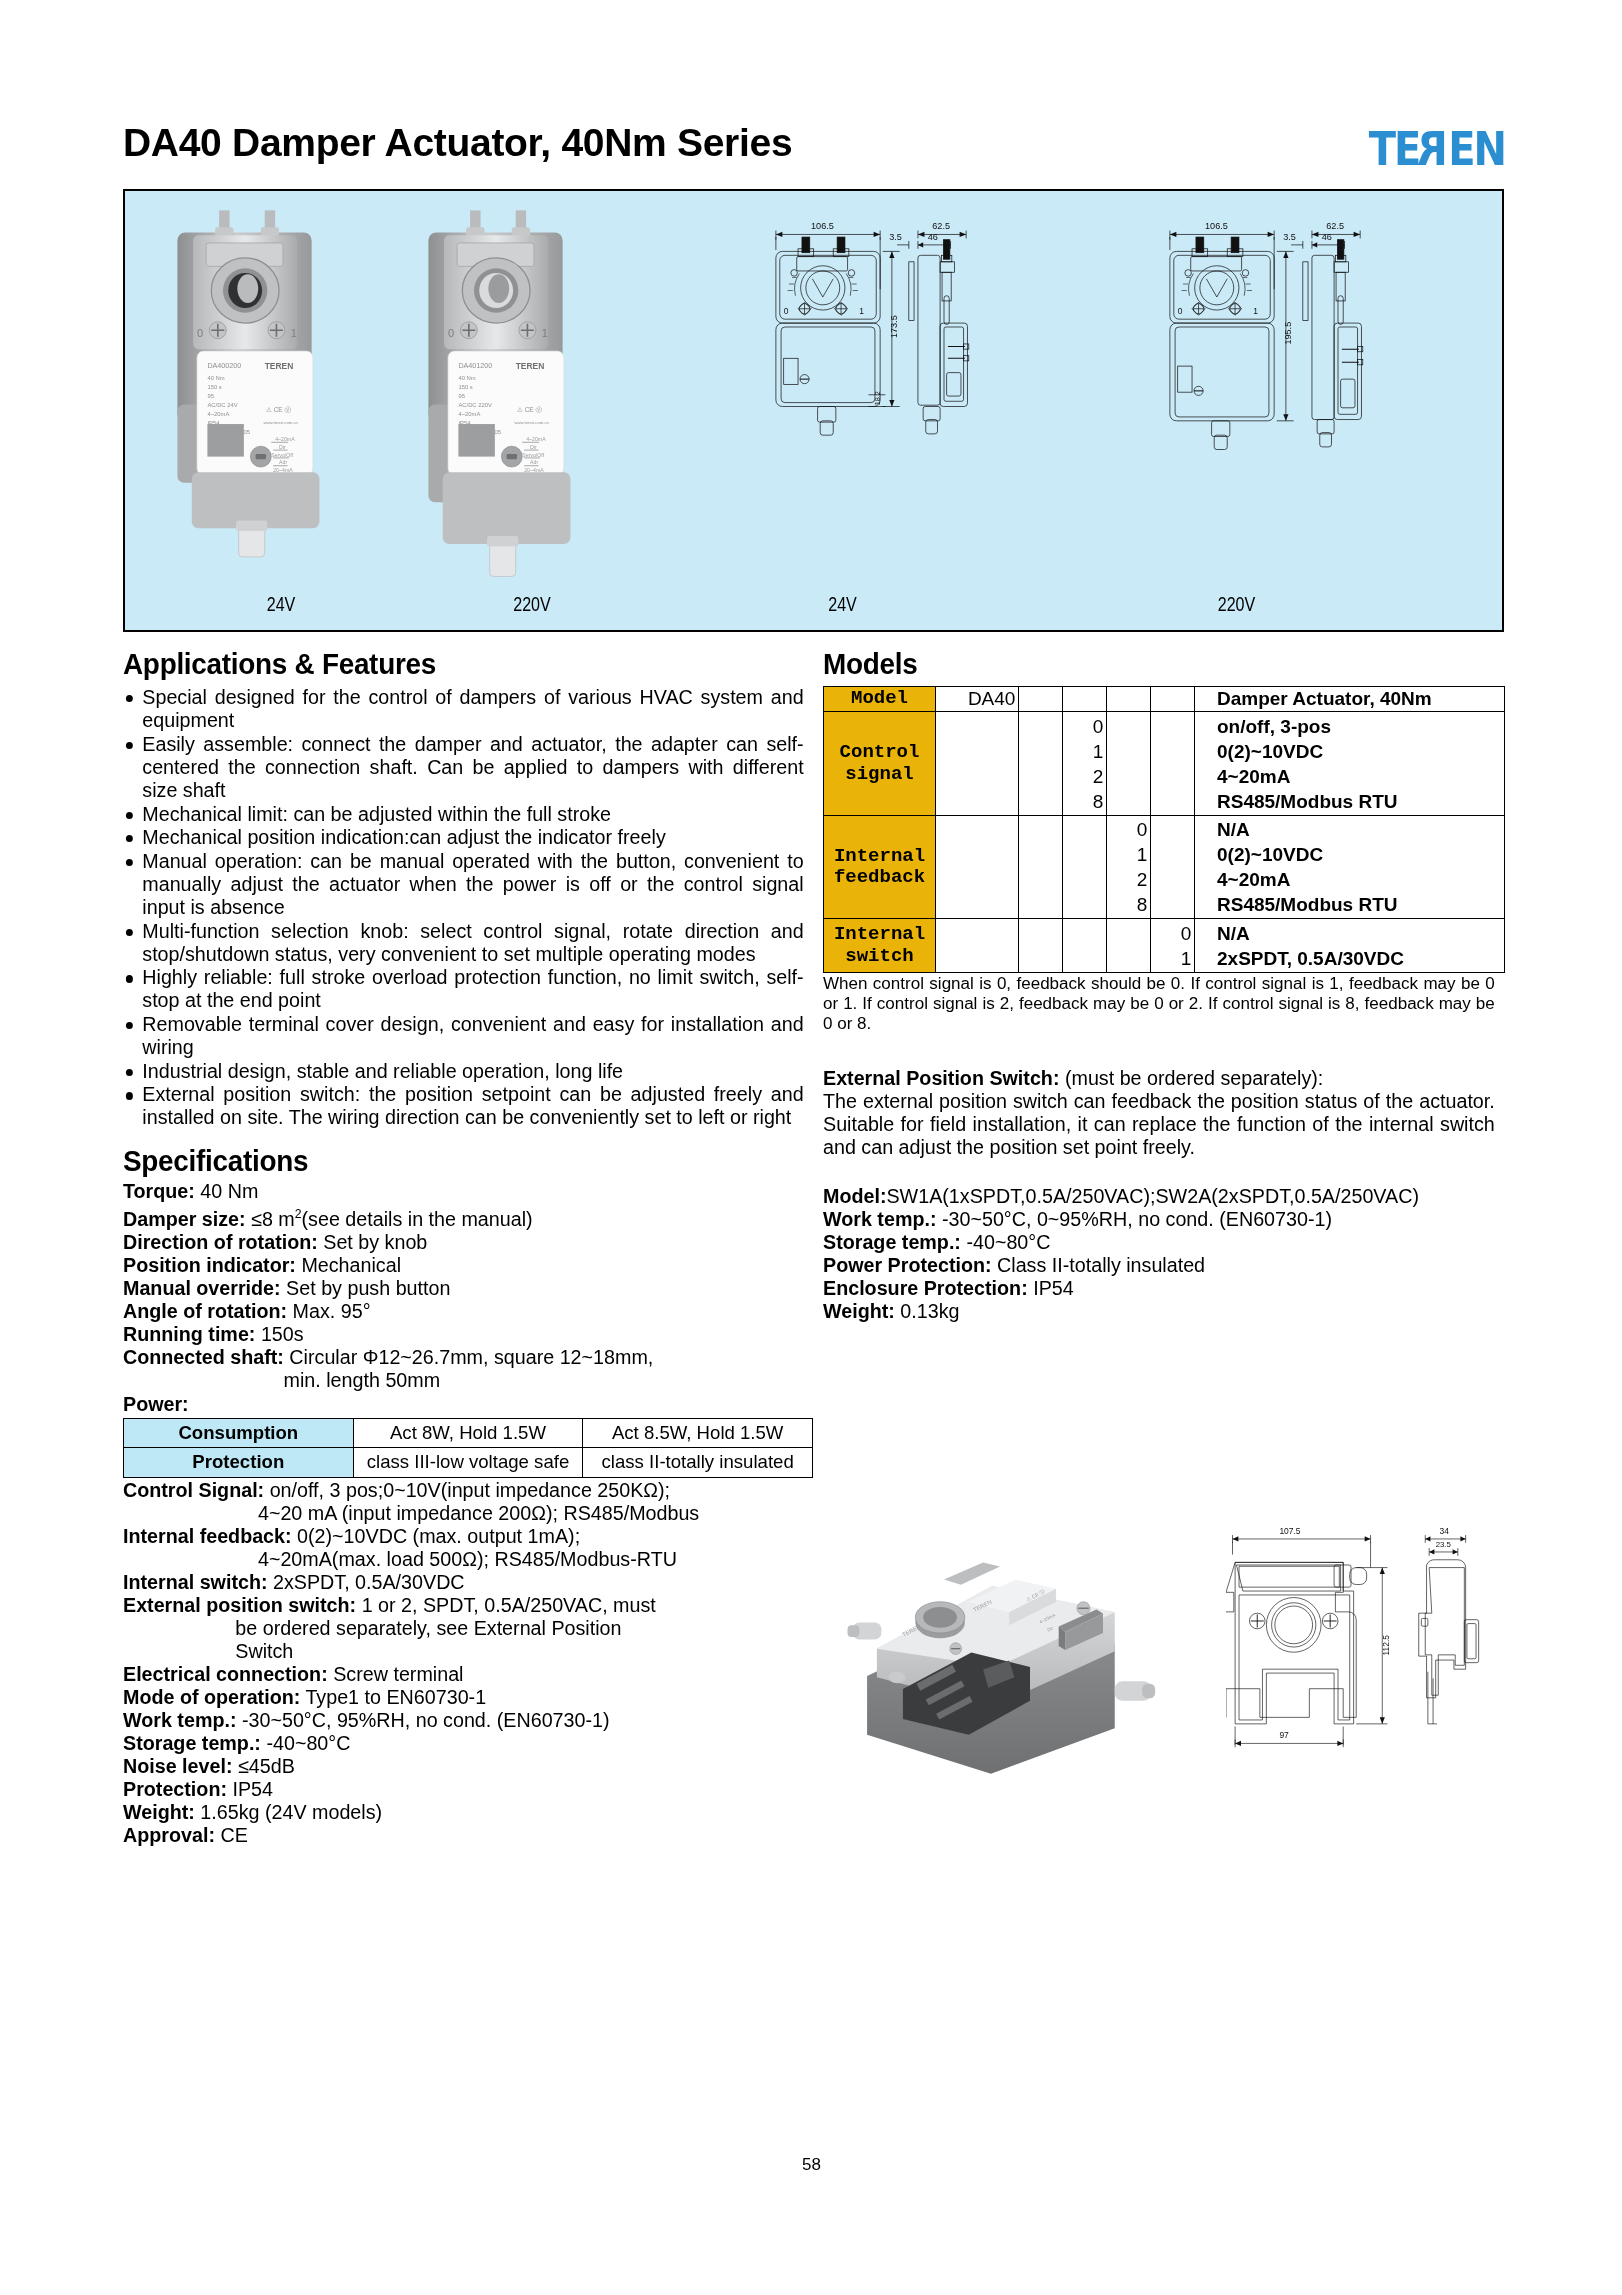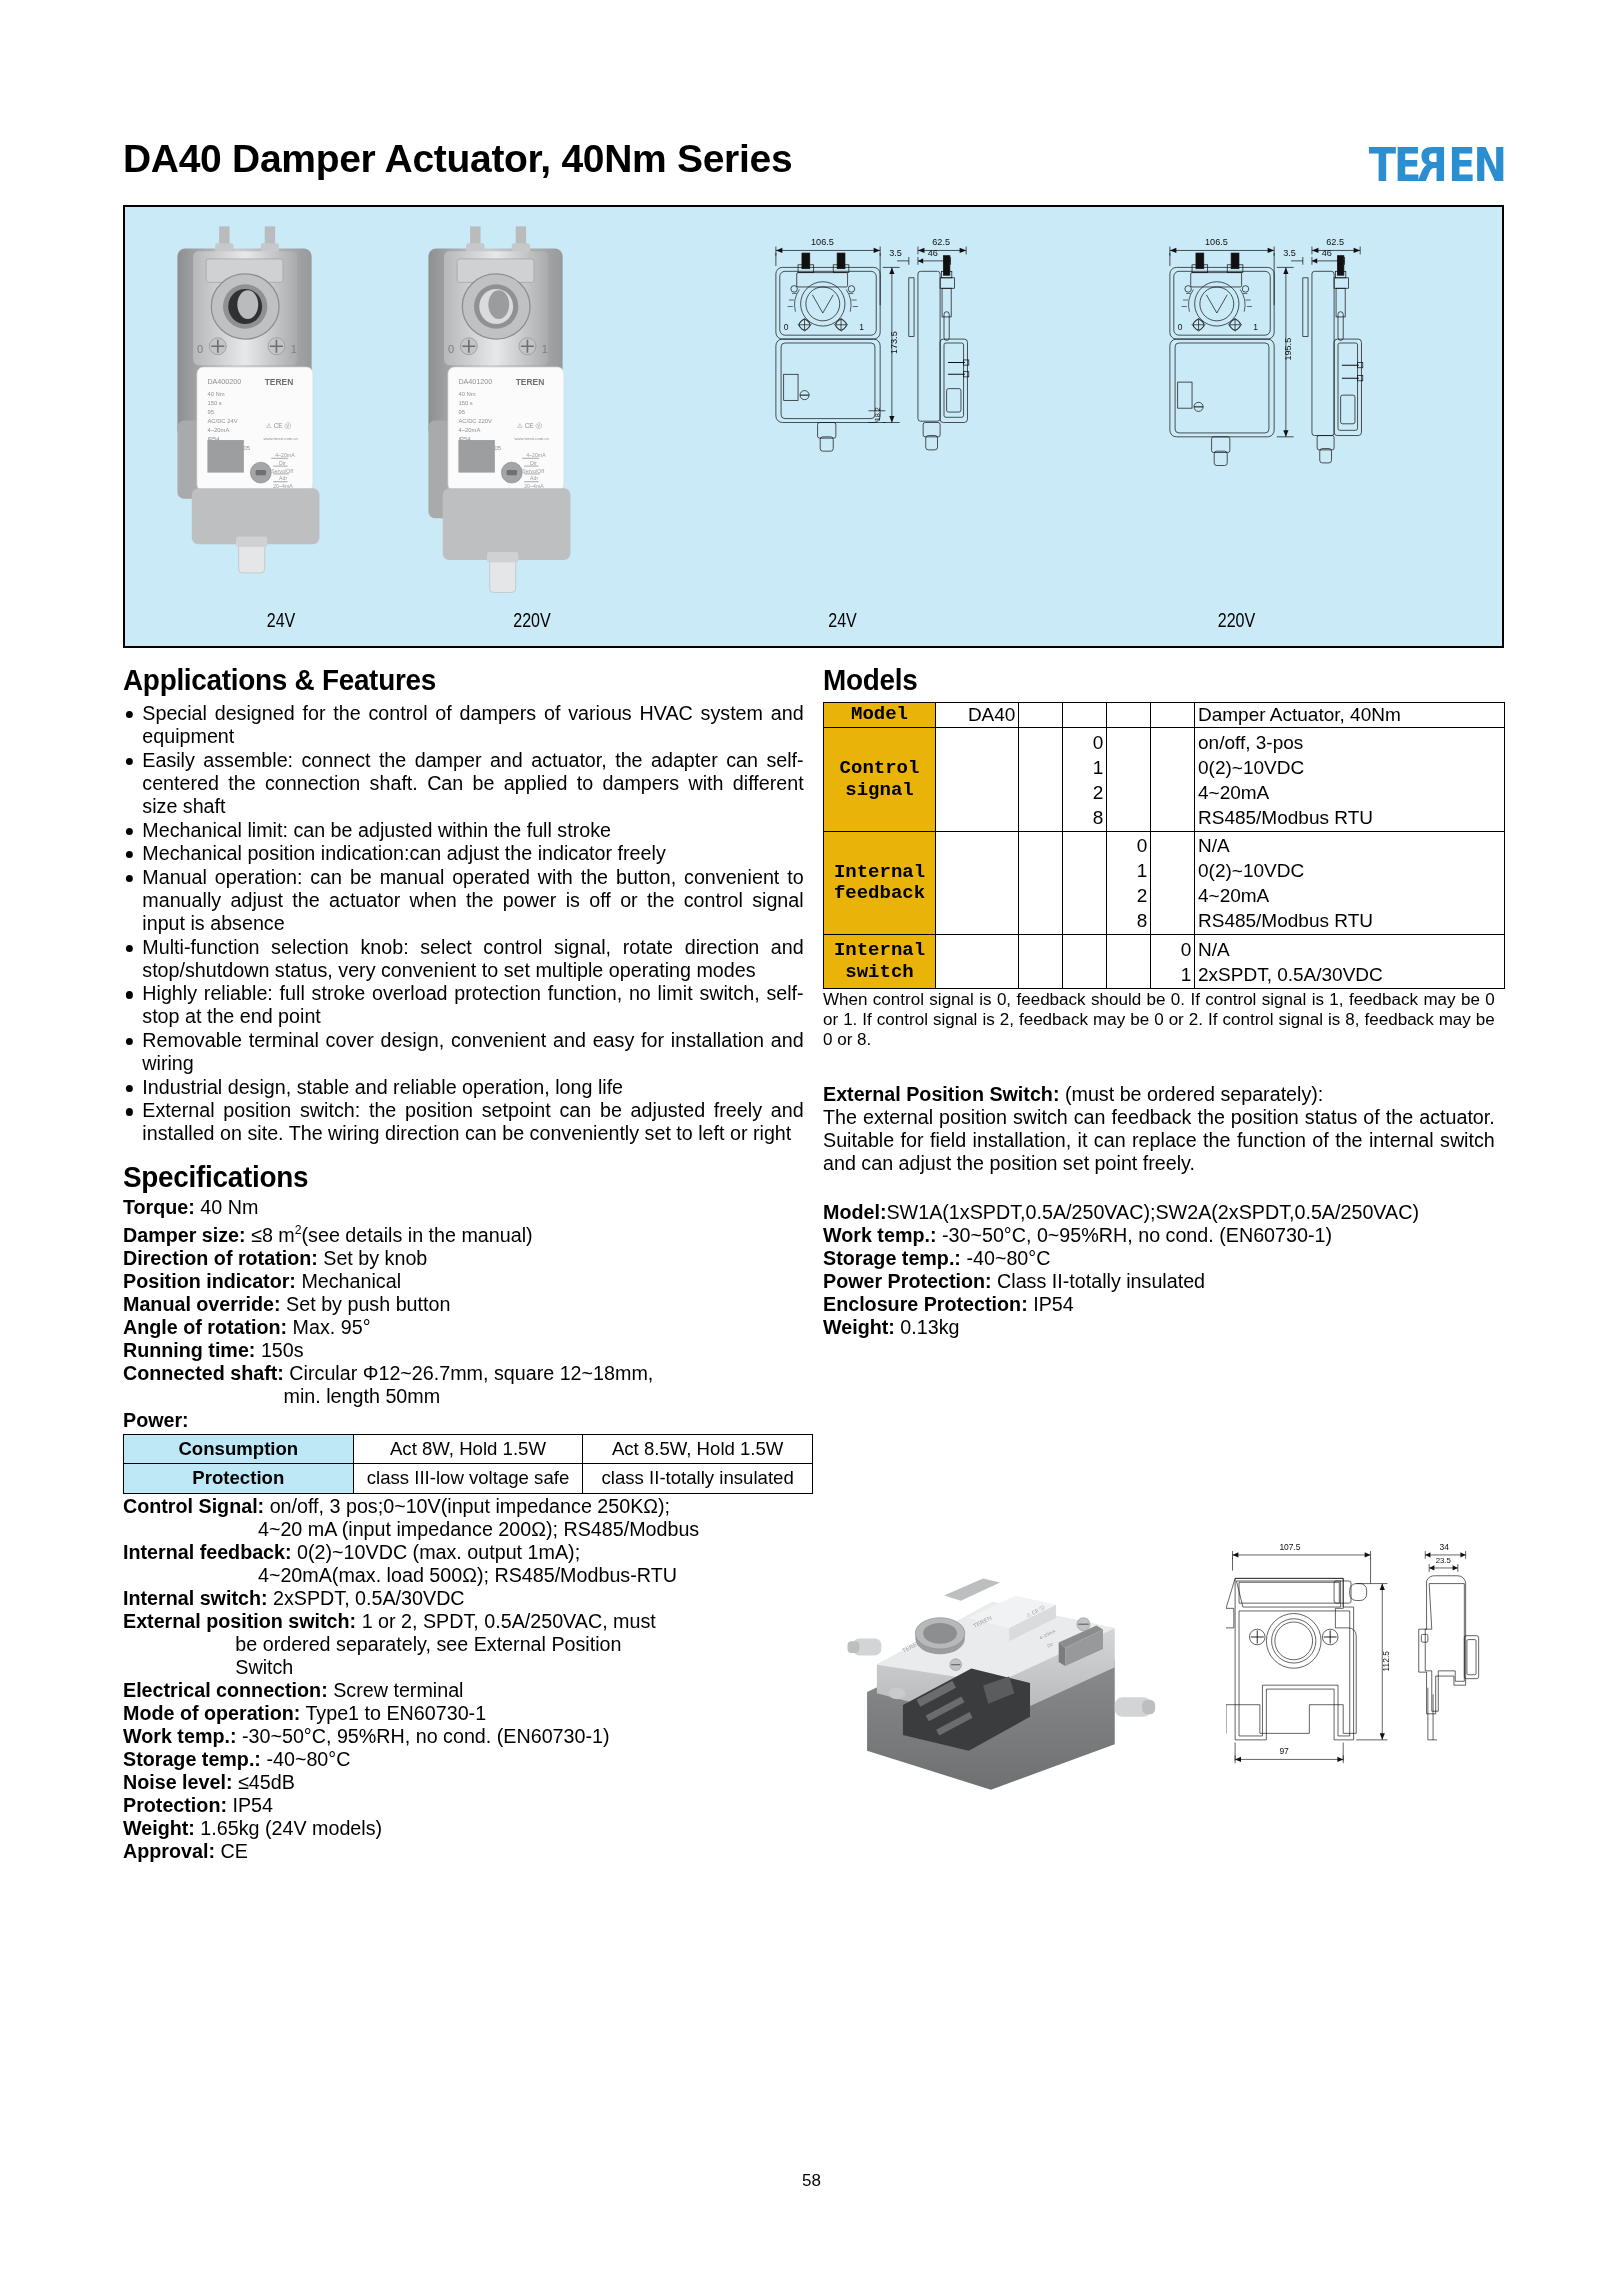--- a/index.html
+++ b/index.html
@@ -2,21 +2,21 @@
 <html style="font-size:10.4px"><head>
 <meta charset="utf-8">
 <style>
   html,body{margin:0;padding:0;background:#fff;}
   body{
     width:1623px;height:2295px;position:relative;
     font-family:"Liberation Sans", sans-serif;
     color:#000;
     -webkit-font-smoothing:none;
   }
-  .page{position:absolute;left:0;top:16px;width:1623px;height:2163px;}
+  .page{position:absolute;left:0;top:0;width:1623px;height:2163px;}
 
   
   .header{position:absolute;left:123px;top:121px;width:1382px;height:63px;}
   .doc-title{
     position:absolute;left:0;top:0;
     font-size:39px;font-weight:bold;letter-spacing:-0.3px;
     white-space:nowrap;
   }
   .logo{
     position:absolute;right:0;top:1.3px;
@@ -88,21 +88,21 @@
     border:1.6px solid #000;
     font-size:19px;line-height:21.5px;
     padding:1.3px 2.6px;
     vertical-align:middle;
     transform-origin:center;
   }
   .models td.hdr{
     background:#eab308;font-weight:bold;text-align:center;font-family:Liberation Mono, monospace;
   }
   .models td.val{text-align:right;}
-  .models td.desc{text-align:left;padding-left:3px;}
+  .models td.desc{text-align:left;padding-left:22px;font-weight:bold;}
   .models td.blank{}
   .mline{display:block;height:25px;line-height:25px;}
 
   .note{
     font-size:17.3px;line-height:19.6px;margin-top:1.3px;text-align:justify;
     transform:scaleX(0.985);transform-origin:left center;
   }
 
   .power-tbl{width:690px;table-layout:fixed;margin-top:1.3px;}
   .power-tbl td{

